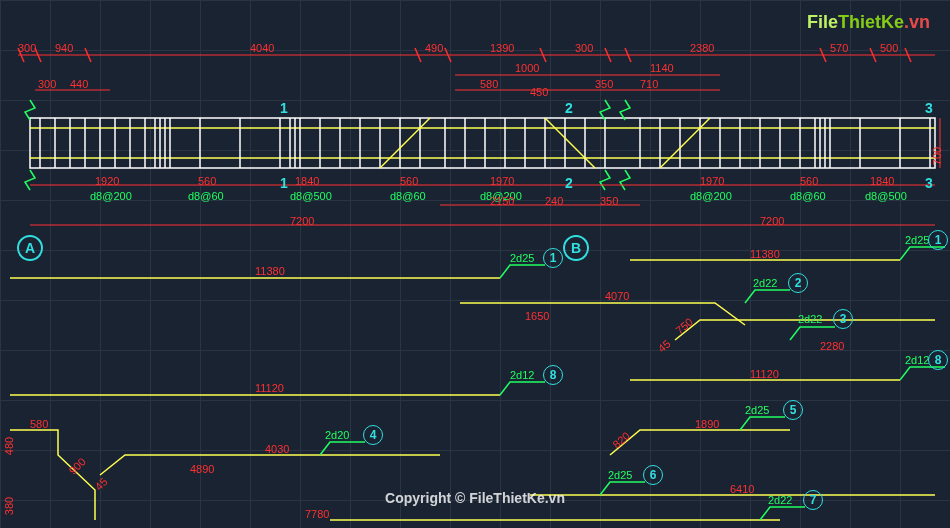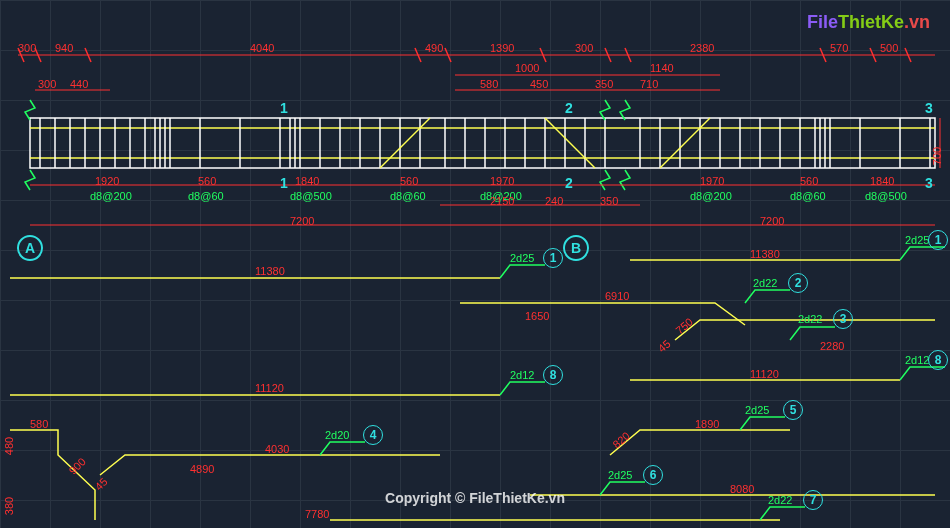--- a/index.html
+++ b/index.html
@@ -20,21 +20,21 @@
       linear-gradient(90deg, #2a3442 1px, transparent 1px);
     background-size: 50px 50px;
   }
   .watermark-logo {
     position: absolute;
     top: 12px;
     right: 20px;
     font-size: 18px;
     font-weight: bold;
   }
-  .watermark-logo .f { color: #8b5cf6; }
+  .watermark-logo .f { color: #bef264; }
   .watermark-logo .tk { color: #84cc16; }
   .watermark-logo .vn { color: #e84a4a; }
   .watermark-center {
     position: absolute;
     top: 490px;
     left: 50%;
     transform: translateX(-50%);
     color: #fff;
     font-size: 14px;
     font-weight: bold;
@@ -229,21 +229,21 @@
 <div class="dim abs" style="left:490px;top:42px">1390</div>
 <div class="dim abs" style="left:575px;top:42px">300</div>
 <div class="dim abs" style="left:690px;top:42px">2380</div>
 <div class="dim abs" style="left:830px;top:42px">570</div>
 <div class="dim abs" style="left:880px;top:42px">500</div>
 
 <div class="dim abs" style="left:38px;top:78px">300</div>
 <div class="dim abs" style="left:70px;top:78px">440</div>
 <div class="dim abs" style="left:515px;top:62px">1000</div>
 <div class="dim abs" style="left:480px;top:78px">580</div>
-<div class="dim abs" style="left:530px;top:78px">450</div>
+<div class="dim abs" style="left:530px;top:86px">450</div>
 <div class="dim abs" style="left:595px;top:78px">350</div>
 <div class="dim abs" style="left:640px;top:78px">710</div>
 <div class="dim abs" style="left:650px;top:62px">1140</div>
 
 <div class="abs section-marker" style="left:280px;top:100px">1</div>
 <div class="abs section-marker" style="left:280px;top:175px">1</div>
 <div class="abs section-marker" style="left:565px;top:100px">2</div>
 <div class="abs section-marker" style="left:565px;top:175px">2</div>
 <div class="abs section-marker" style="left:925px;top:100px">3</div>
 <div class="abs section-marker" style="left:925px;top:175px">3</div>
@@ -280,21 +280,21 @@
 
 <div class="abs txt-green" style="left:510px;top:252px">2d25</div>
 <div class="abs bar-bubble" style="left:543px;top:248px">1</div>
 <div class="abs txt-red" style="left:255px;top:265px">11380</div>
 <div class="abs txt-green" style="left:905px;top:234px">2d25</div>
 <div class="abs bar-bubble" style="left:928px;top:230px">1</div>
 <div class="abs txt-red" style="left:750px;top:248px">11380</div>
 
 <div class="abs txt-green" style="left:753px;top:277px">2d22</div>
 <div class="abs bar-bubble" style="left:788px;top:273px">2</div>
-<div class="abs txt-red" style="left:605px;top:290px">6910</div>
+<div class="abs txt-red" style="left:605px;top:290px">4070</div>
 <div class="abs txt-red" style="left:525px;top:310px">1650</div>
 
 <div class="abs txt-green" style="left:798px;top:313px">2d22</div>
 <div class="abs bar-bubble" style="left:833px;top:309px">3</div>
 <div class="abs txt-red" style="left:820px;top:340px">2280</div>
 <div class="abs txt-red" style="left:675px;top:320px;transform:rotate(-40deg)">750</div>
 <div class="abs txt-red" style="left:658px;top:340px;transform:rotate(-40deg)">45</div>
 
 <div class="abs txt-green" style="left:510px;top:369px">2d12</div>
 <div class="abs bar-bubble" style="left:543px;top:365px">8</div>
@@ -308,21 +308,21 @@
 <div class="abs txt-red" style="left:265px;top:443px">4030</div>
 <div class="abs txt-red" style="left:190px;top:463px">4890</div>
 
 <div class="abs txt-green" style="left:745px;top:404px">2d25</div>
 <div class="abs bar-bubble" style="left:783px;top:400px">5</div>
 <div class="abs txt-red" style="left:695px;top:418px">1890</div>
 <div class="abs txt-red" style="left:612px;top:434px;transform:rotate(-40deg)">820</div>
 
 <div class="abs txt-green" style="left:608px;top:469px">2d25</div>
 <div class="abs bar-bubble" style="left:643px;top:465px">6</div>
-<div class="abs txt-red" style="left:730px;top:483px">8080</div>
+<div class="abs txt-red" style="left:730px;top:483px">6410</div>
 
 <div class="abs txt-green" style="left:768px;top:494px">2d22</div>
 <div class="abs bar-bubble" style="left:803px;top:490px">7</div>
 <div class="abs txt-red" style="left:305px;top:508px">7780</div>
 
 <div class="abs txt-red" style="left:30px;top:418px">580</div>
 <div class="abs txt-red" style="left:0px;top:440px;transform:rotate(-90deg)">480</div>
 <div class="abs txt-red" style="left:0px;top:500px;transform:rotate(-90deg)">380</div>
 <div class="abs txt-red" style="left:68px;top:460px;transform:rotate(-45deg)">900</div>
 <div class="abs txt-red" style="left:95px;top:478px;transform:rotate(-45deg)">45</div>

